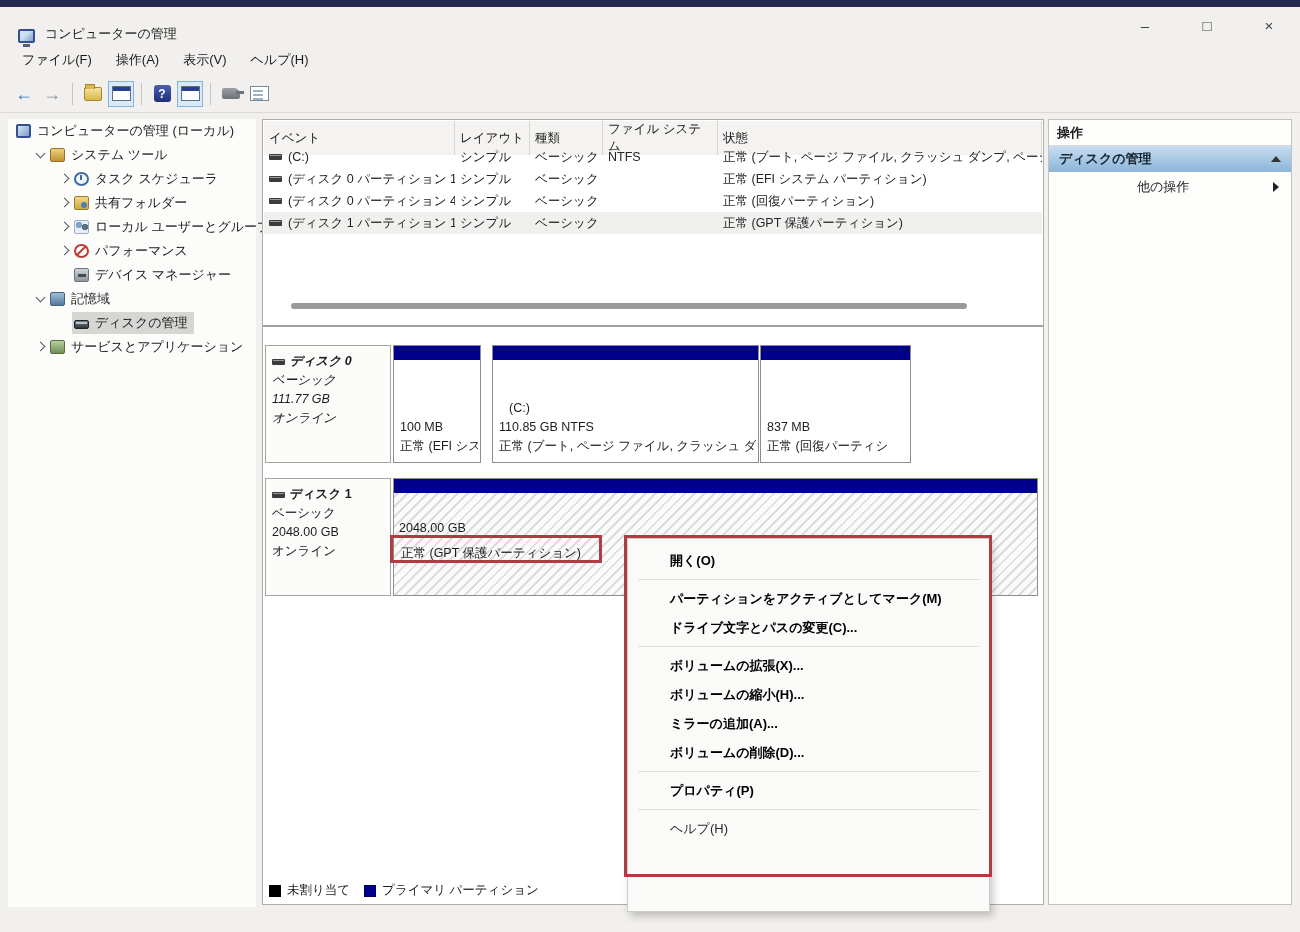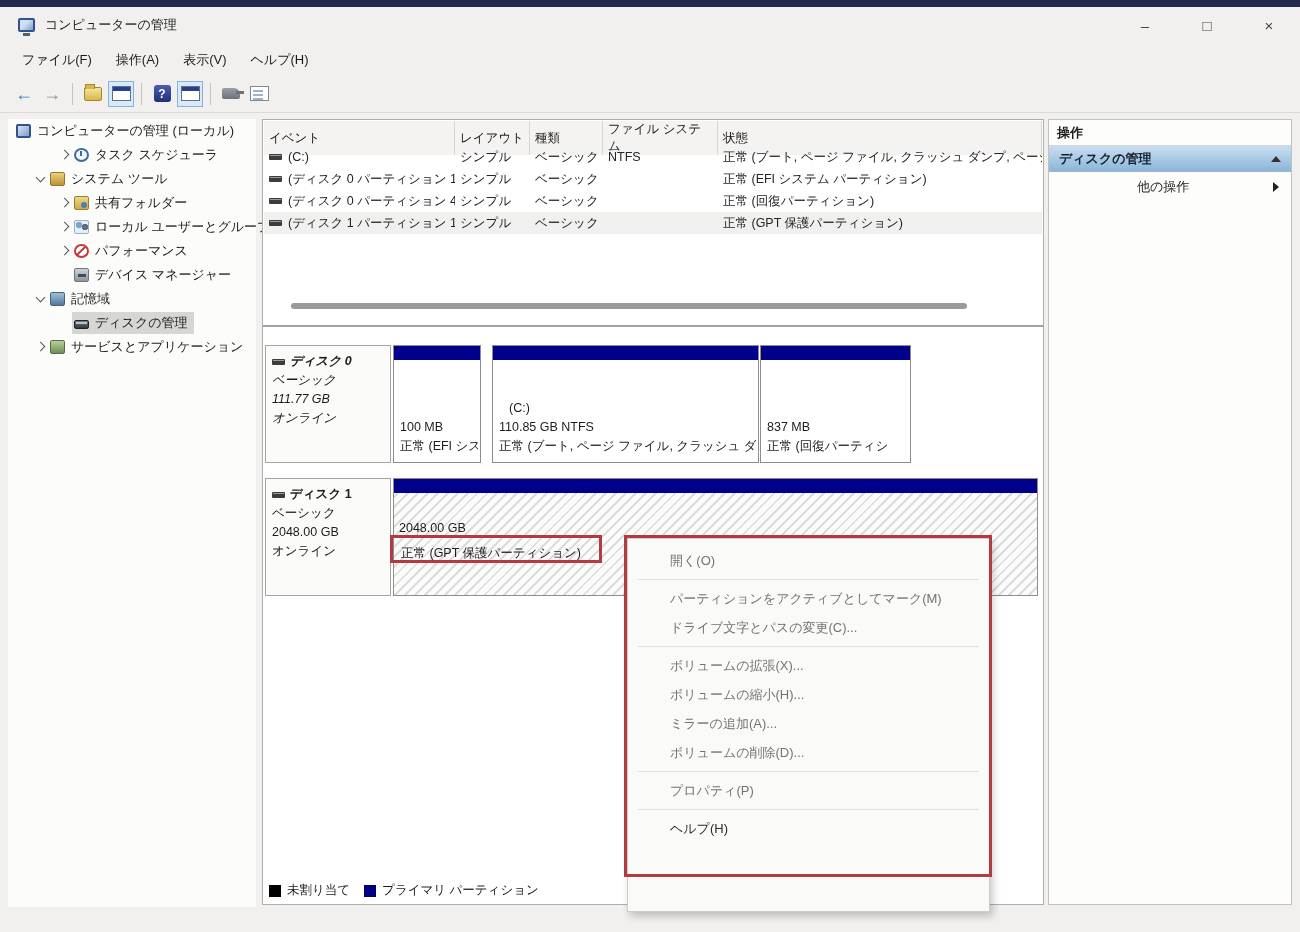--- a/index.html
+++ b/index.html
@@ -8,21 +8,21 @@
     font-family: "Liberation Sans", sans-serif;
     background:#eceaе8;
     background-color:#ecebe9;
     position:relative;
     overflow:hidden;
     color:#1c1c1c;
   }
   
   .top-strip { position:absolute; left:0; top:0; width:1300px; height:7px; background:#232a4d; }
   .app-window { position:absolute; left:0; top:7px; width:1300px; height:925px; background:#f1f0ee; }
-  .titlebar { position:absolute; left:0; top:0; width:100%; height:36px; display:flex; align-items:center; }
+  .titlebar { position:absolute; left:0; top:0; width:100%; height:36px; display:flex; align-items:flex-end; }
   .title-icon { width:17px; height:14px; margin-left:18px; border:2px solid #35518c; border-radius:2px;
     background:linear-gradient(135deg,#cfe0f2 40%,#7d9fc9); position:relative; }
   .title-icon::after { content:""; position:absolute; left:3px; top:13px; width:7px; height:3px; background:#54606e; }
   .titlebar-text { margin-left:10px; font-size:13px; color:#1a1a1a; }
   .win-controls { position:absolute; right:0; top:0; height:36px; display:flex; }
   .win-btn { width:62px; height:36px; display:flex; align-items:center; justify-content:center;
     font-size:15px; color:#454545; }
   
   .menubar { position:absolute; left:0; top:38px; width:100%; height:30px; display:flex; align-items:center; padding-left:10px; }
   .menu-item { font-size:13px; color:#1b1b1b; padding:4px 12px; }
@@ -108,21 +108,21 @@
     background:linear-gradient(#c9def1,#8cb6da); border-bottom:1px solid #9ab5cd; }
   .act-group .spacer { flex:1; }
   .tri-up { width:0; height:0; border-left:5px solid transparent; border-right:5px solid transparent; border-bottom:6px solid #333; }
   .act-sub { height:30px; display:flex; align-items:center; padding:0 12px 0 88px; font-size:13px; color:#222; }
   .act-sub .spacer { flex:1; }
   .tri-right { width:0; height:0; border-top:5px solid transparent; border-bottom:5px solid transparent; border-left:6px solid #222; }
   
   .ctx-menu { position:absolute; left:627px; top:538px; width:363px; height:374px; background:#fafaf9;
     border:1px solid #cfcdcb; box-shadow:3px 4px 8px rgba(0,0,0,0.22); padding-top:7px; z-index:40; }
   .ctx-item { height:29px; line-height:29px; padding-left:42px; font-size:13px; white-space:nowrap; }
-  .ctx-disabled { color:#737373; }
+  .ctx-disabled { color:#000000;font-weight:bold; }
   .ctx-enabled { color:#2a2a2a; }
   .ctx-sep { height:1px; background:#e2e0de; margin:4px 10px; }
   
   .annot { position:absolute; border:3px solid #b23b42; z-index:60; pointer-events:none; }
   .annot-status { left:390px; top:535px; width:212px; height:28px; }
   .annot-menu { left:624px; top:535px; width:368px; height:342px; }
 </style>
 </head>
 <body>
 
@@ -181,29 +181,29 @@
     <div class="tb-btn">
         <span class="ico-list"></span>
       </div>
   </div>
 
   <div class="tree-pane">
     <div class="tree-item lvl0">
       <span class="ti ti-computer"></span>
       <span class="tlabel">コンピューターの管理 (ローカル)</span>
     </div>
-    <div class="tree-item lvl2">
-      <span class="exp closed"></span>
-      <span class="ti ti-clock"></span>
-      <span class="tlabel">タスク スケジューラ</span>
-    </div>
     <div class="tree-item lvl1">
       <span class="exp open"></span>
       <span class="ti ti-tools"></span>
       <span class="tlabel">システム ツール</span>
+    </div>
+    <div class="tree-item lvl2">
+      <span class="exp closed"></span>
+      <span class="ti ti-clock"></span>
+      <span class="tlabel">タスク スケジューラ</span>
     </div>
     <div class="tree-item lvl2">
       <span class="exp closed"></span>
       <span class="ti ti-share"></span>
       <span class="tlabel">共有フォルダー</span>
     </div>
     <div class="tree-item lvl2">
       <span class="exp closed"></span>
       <span class="ti ti-users"></span>
       <span class="tlabel">ローカル ユーザーとグループ</span>

